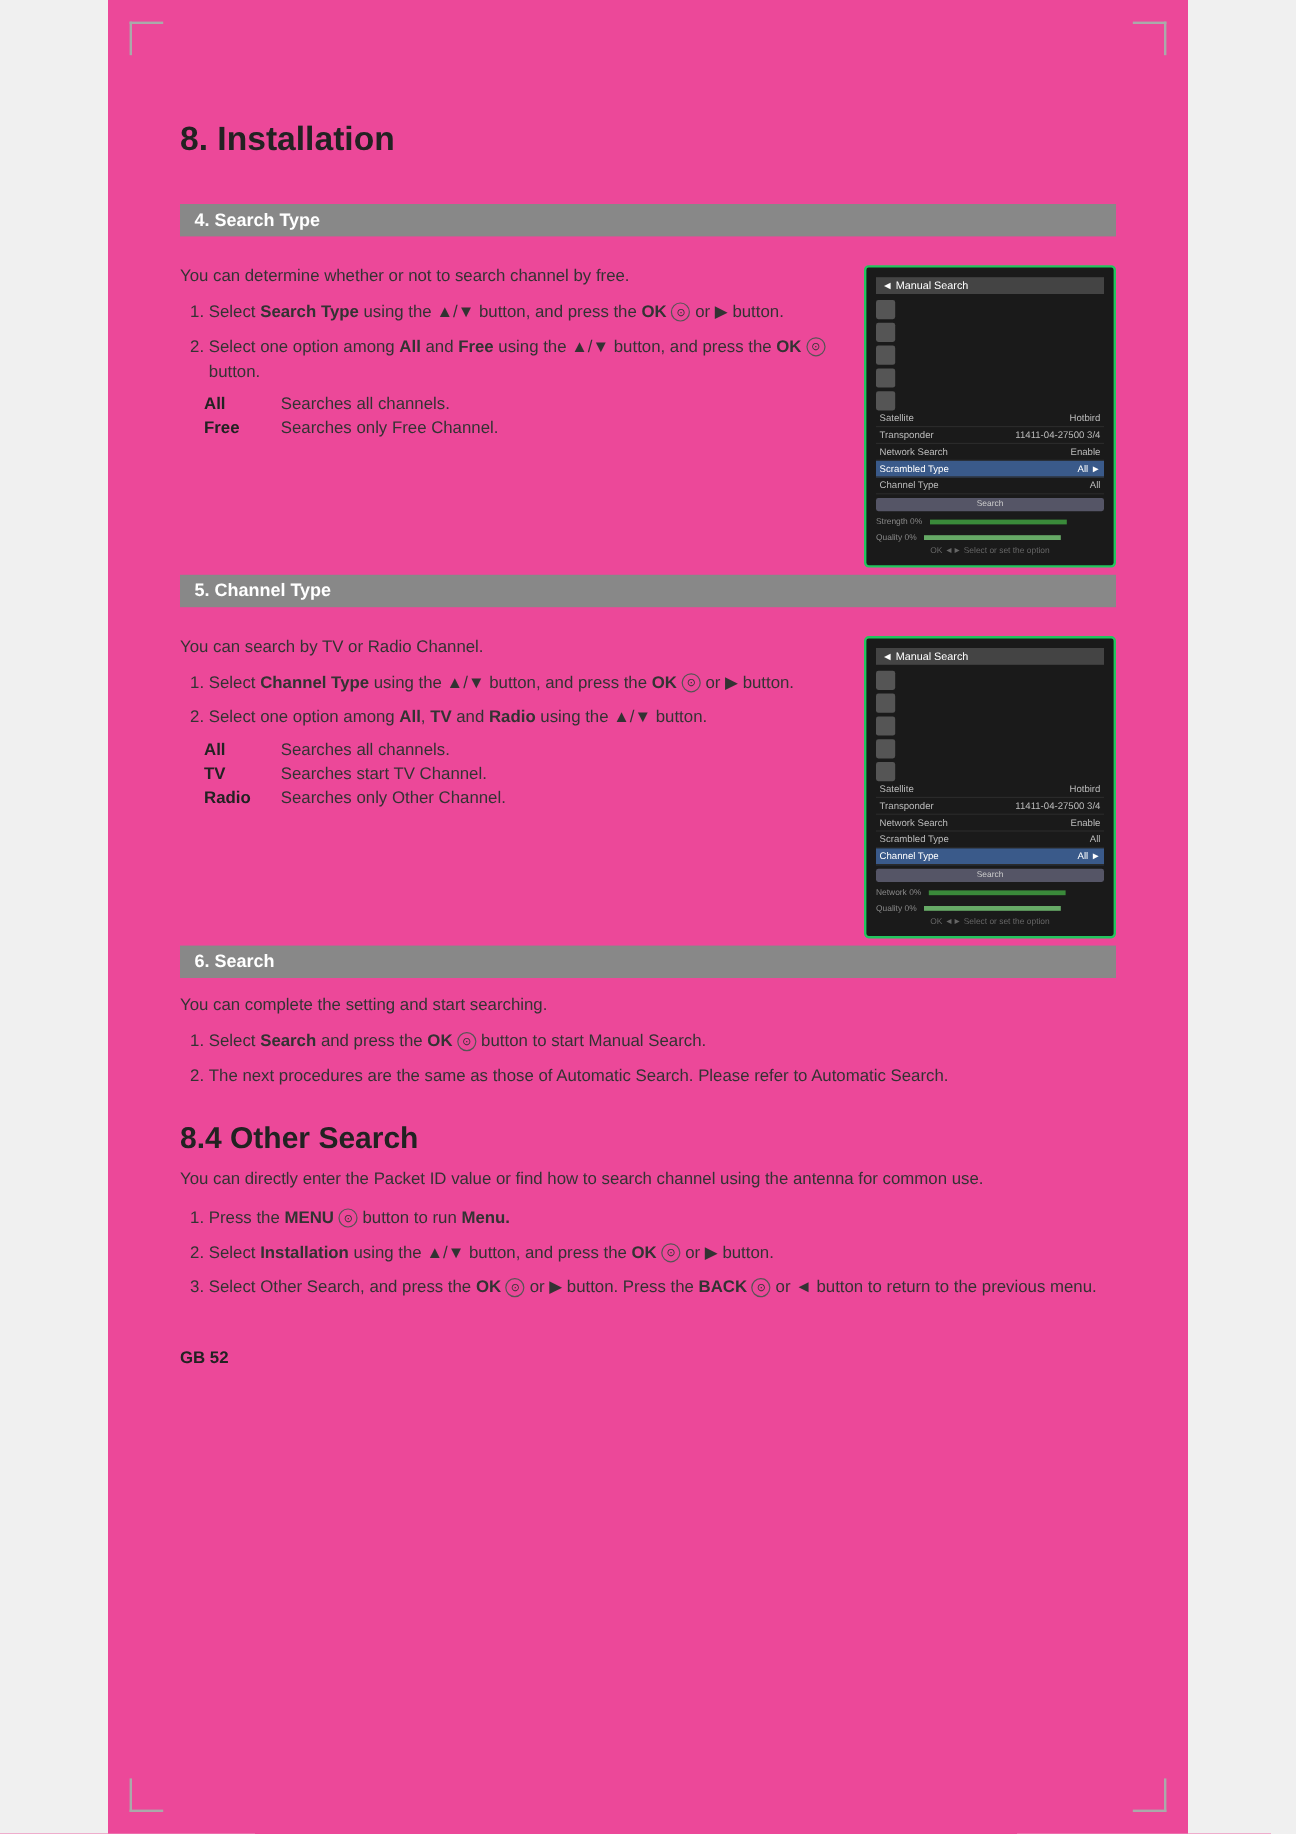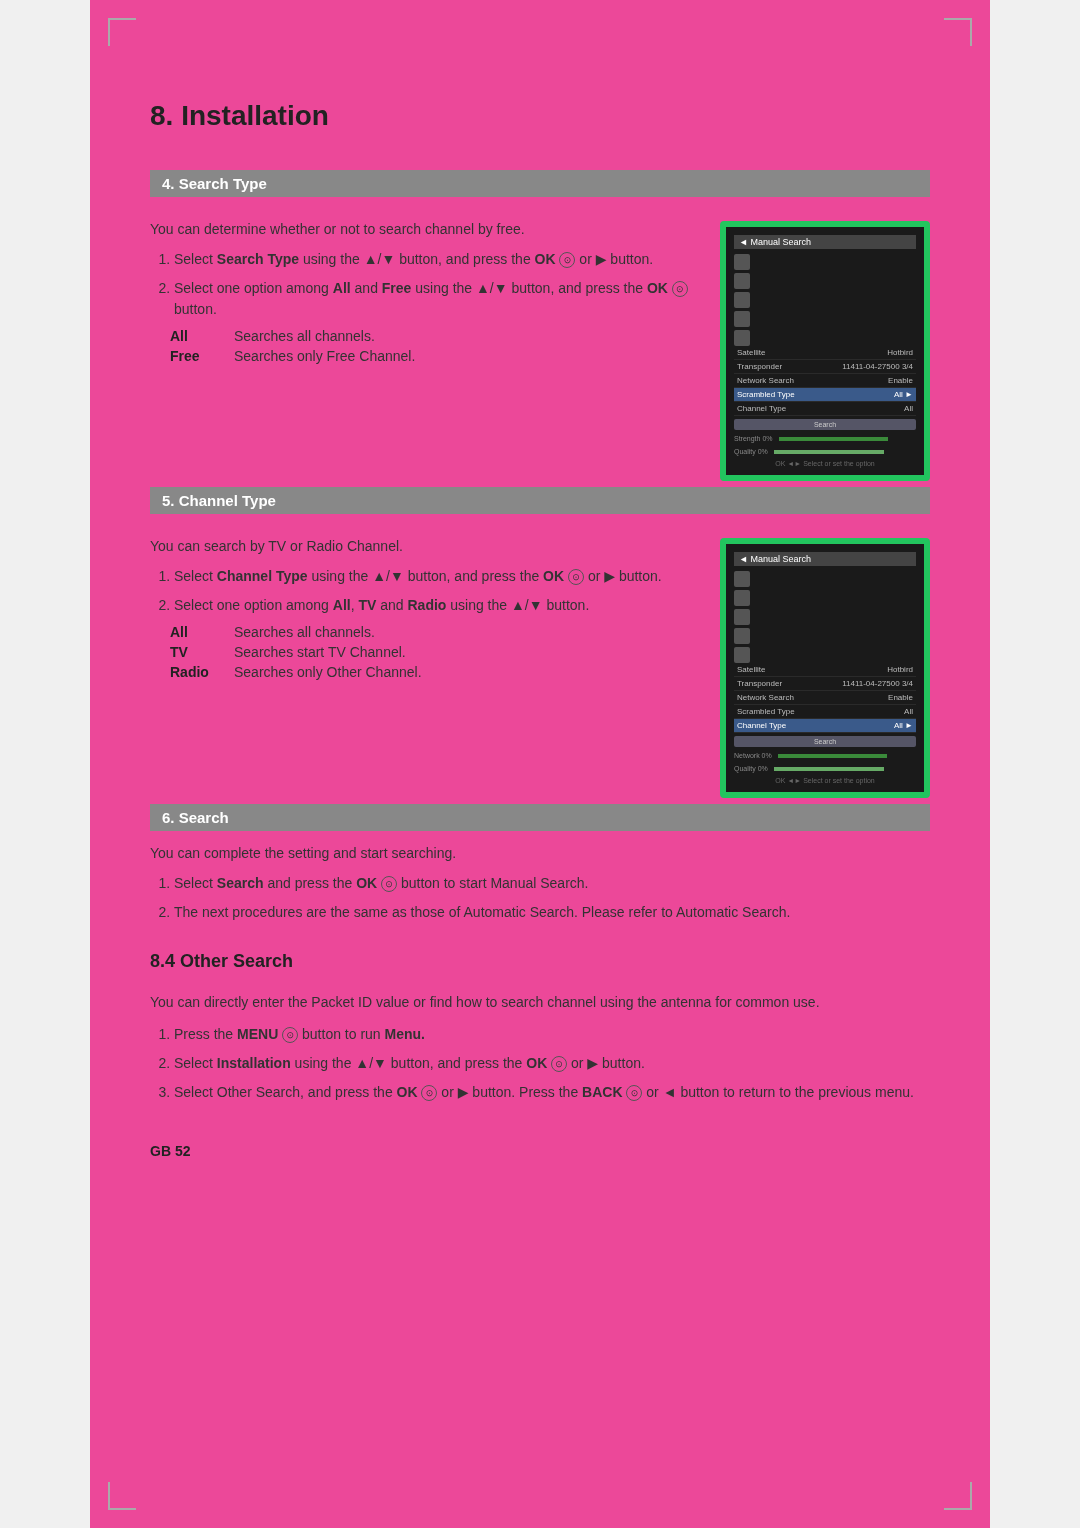--- a/index.html
+++ b/index.html
@@ -79,21 +79,21 @@
 
     .section-image {
       width: 210px;
       flex-shrink: 0;
     }
 
     
     .tv-screenshot {
       width: 210px;
       background: #1a1a1a;
-      border: 6px solid #22c55e;
+      border: 2px solid #22c55e;
       border-radius: 4px;
       padding: 8px;
       font-size: 9px;
       color: #ccc;
     }
 
     .tv-title-bar {
       background: #444;
       color: #fff;
       font-size: 9px;
@@ -203,25 +203,25 @@
       font-weight: bold;
       min-width: 48px;
     }
 
     .def-desc {
       color: #333;
     }
 
     
     .subsection-title {
-      font-size: 18px;
+      font-size: 25px;
       font-weight: bold;
       color: #222;
       margin-top: 28px;
-      margin-bottom: 22px;
+      margin-bottom: 10px;
     }
 
     .subsection-intro {
       font-size: 14px;
       color: #333;
       margin-bottom: 14px;
     }
 
     
     .footer {

